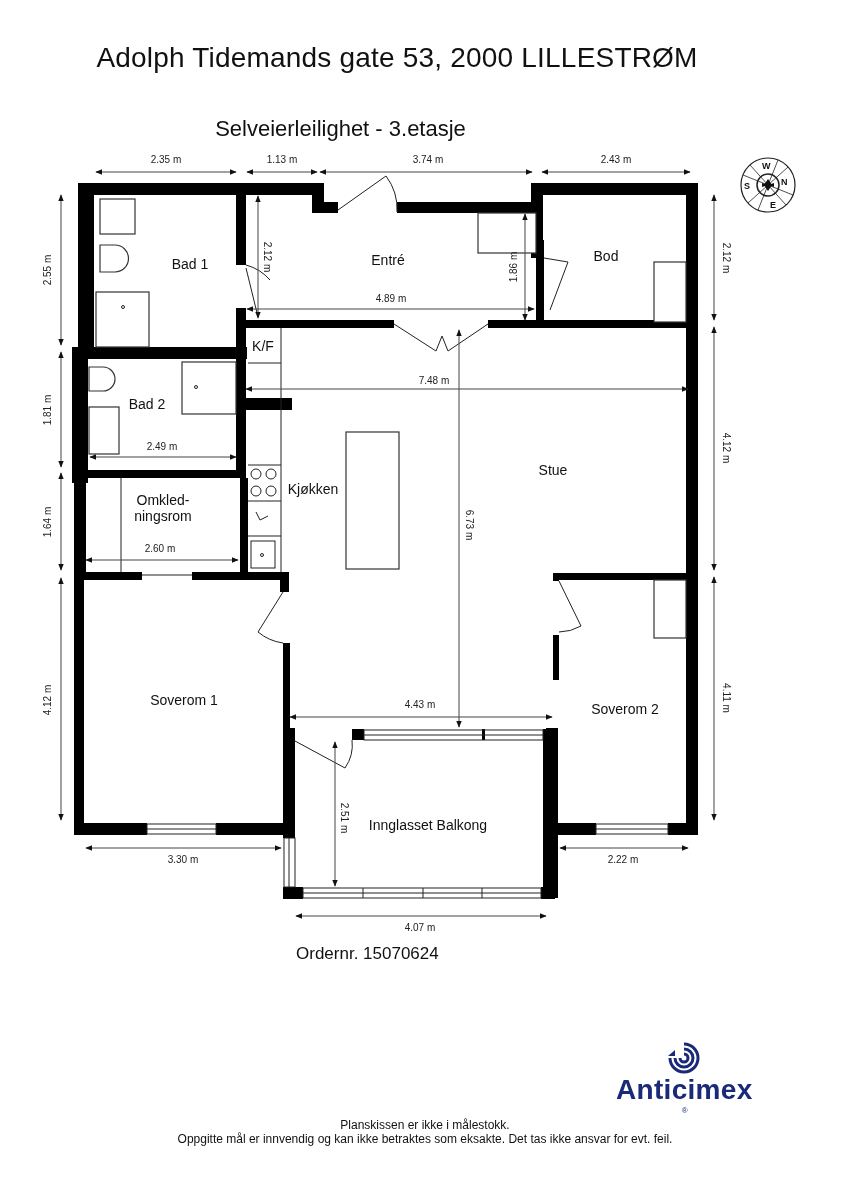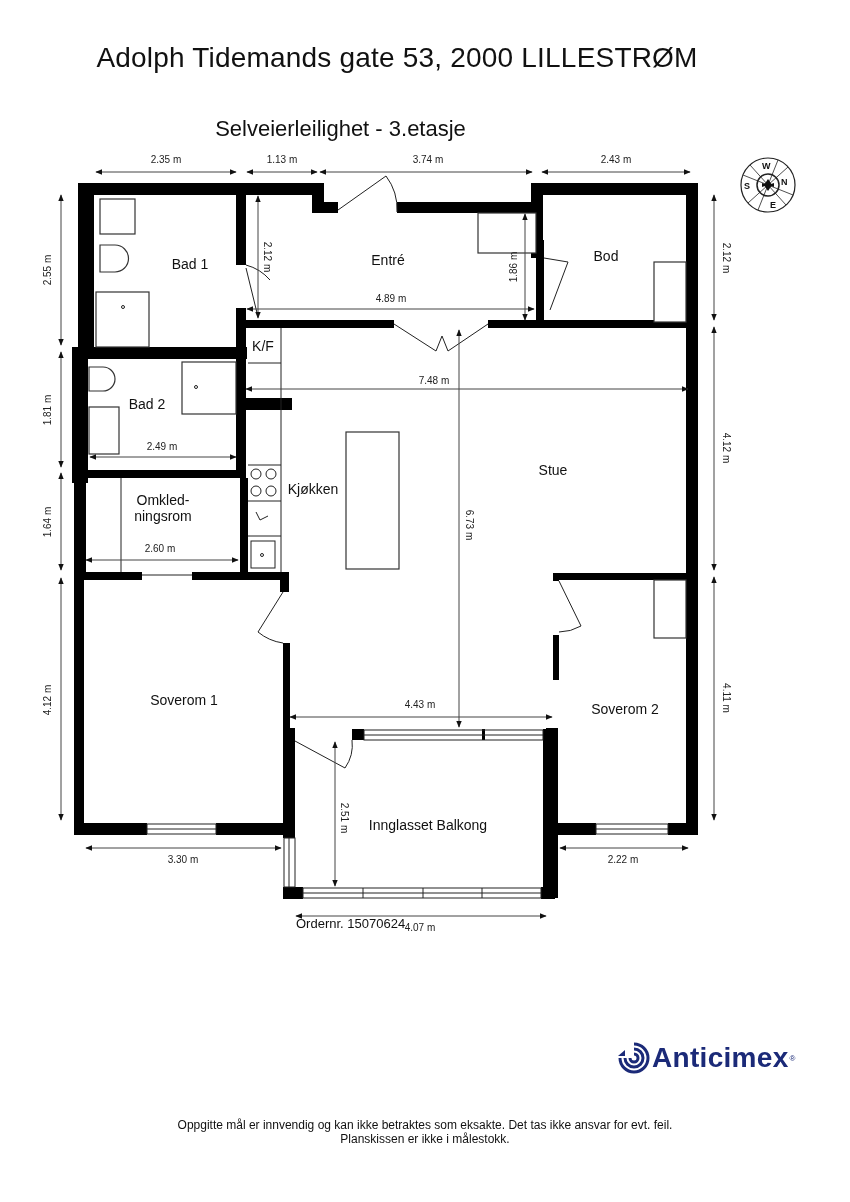--- a/index.html
+++ b/index.html
@@ -6,22 +6,22 @@
   body { width: 850px; height: 1202px; position: relative; overflow: hidden; font-family: "Liberation Sans", sans-serif; color: #111; }
   .title { position: absolute; left: 0; width: 794px; text-align: center; top: 42px; font-size: 28px; letter-spacing: 0.2px; }
   .subtitle { position: absolute; left: 0; width: 681px; text-align: center; top: 116px; font-size: 22px; }
   svg.plan { position: absolute; left: 0; top: 0; }
   .wall { fill: #000; }
   .thin { stroke: #222; stroke-width: 1; fill: none; }
   .fix { stroke: #333; stroke-width: 1.2; fill: #fff; }
   .dim { stroke: #444; stroke-width: 1; fill: none; }
   .lbl { font-family: "Liberation Sans", sans-serif; font-size: 14px; fill: #111; }
   .dimtxt { font-family: "Liberation Sans", sans-serif; font-size: 10px; fill: #222; }
-  .order { position: absolute; left: 296px; top: 916px; font-size: 13px; }
-  .logo { position: absolute; left: 616px; top: 1042px; display: flex; align-items: center; color: #1b2a78; }
+  .order { position: absolute; left: 296px; top: 944px; font-size: 17px; }
+  .logo { position: absolute; left: 616px; top: 1042px; display: flex; align-items: center; color: #1b2a78; flex-direction: column; }
   .logo-text { font-size: 28px; font-weight: bold; color: #1b2a78; letter-spacing: 0.3px; }
   .reg { font-size: 8px; vertical-align: top; margin-left: 1px; }
   .footer { position: absolute; left: 0; width: 850px; top: 1118px; text-align: center; font-size: 12px; line-height: 14px; }
 </style>
 </head>
 <body>
 
 <div class="title">Adolph Tidemands gate 53, 2000 LILLESTRØM</div>
 <div class="subtitle">Selveierleilighet  - 3.etasje</div>
 
@@ -241,15 +241,15 @@
       <path d="M9,16 A9,9 0 1 0 18,7"></path>
       <path d="M14,16 A4,4 0 1 0 18,12"></path>
     </g>
     <path d="M2,14 L9,8 L9,14 z" fill="#1b2a78"></path>
   </svg>
   <span class="logo-text">Anticimex</span>
     <span class="reg">®</span>
 </div>
 
 <div class="footer">
+  <div>Planskissen er ikke i målestokk.</div>
   <div>Oppgitte mål er innvendig og kan ikke betraktes som eksakte. Det tas ikke ansvar for evt. feil.</div>
-  <div>Planskissen er ikke i målestokk.</div>
 </div>
 
 </body></html>

